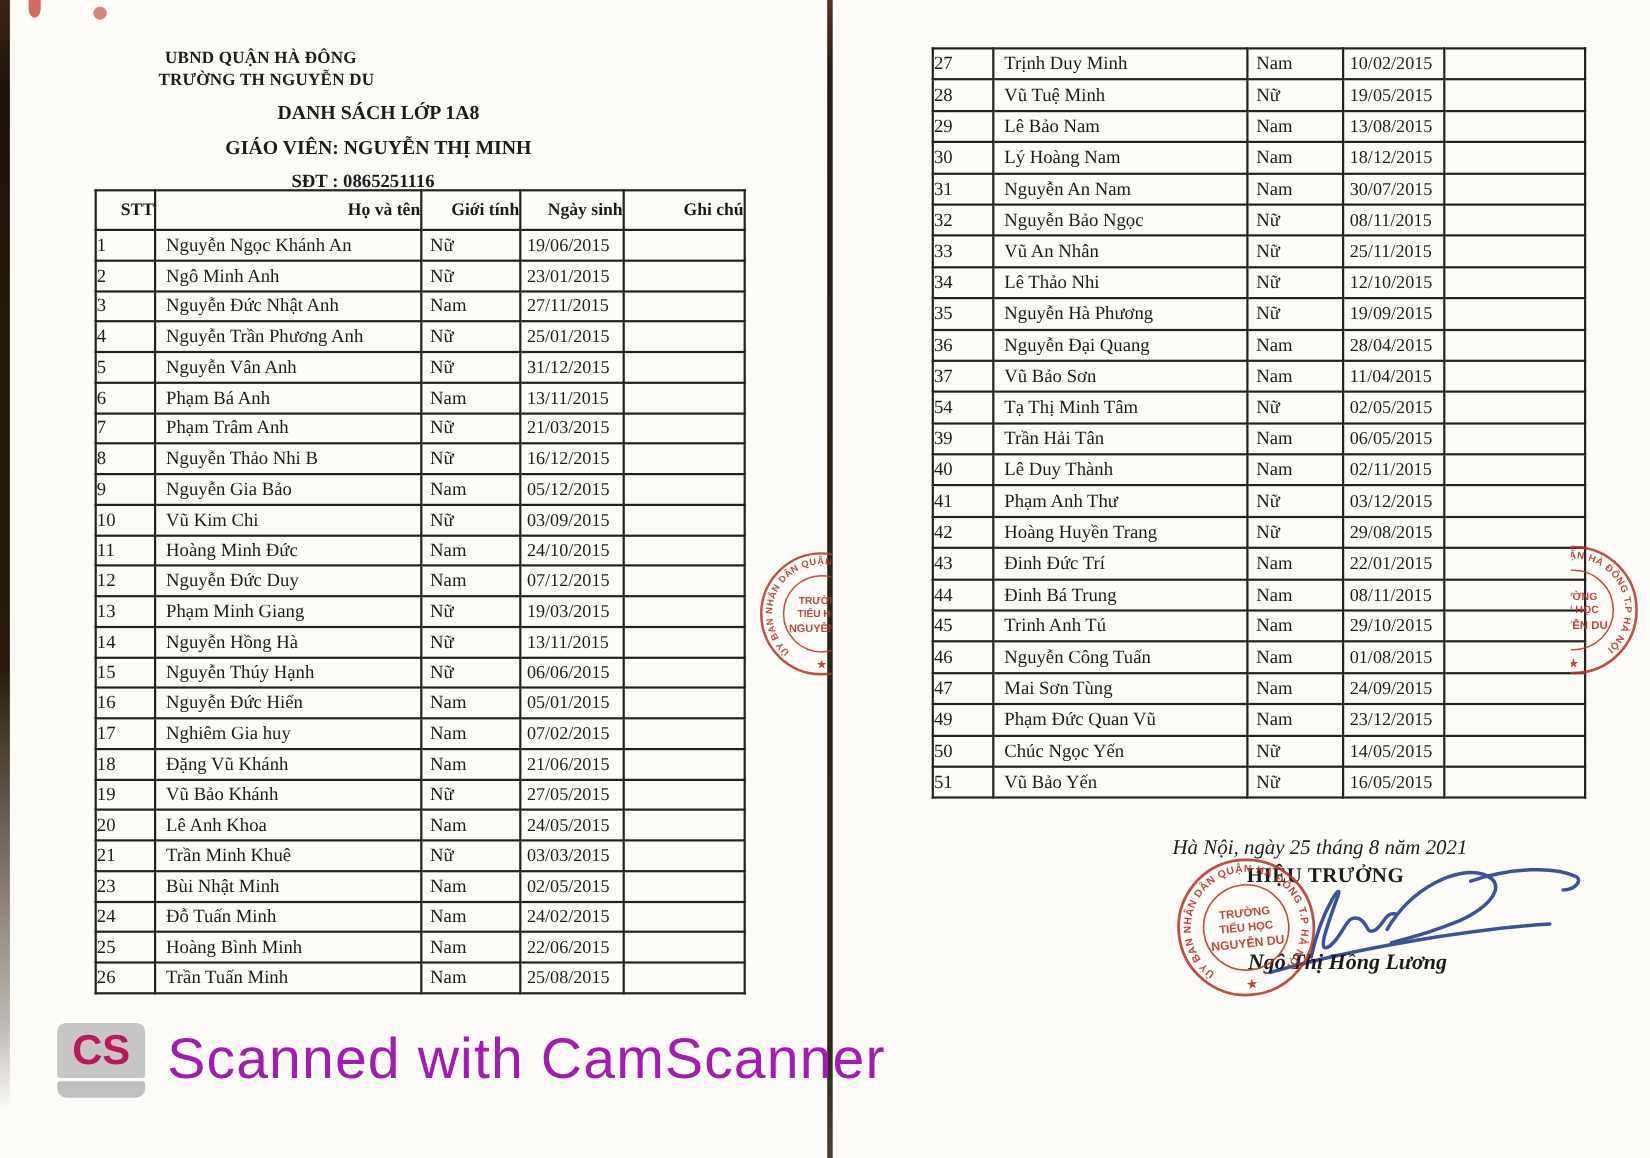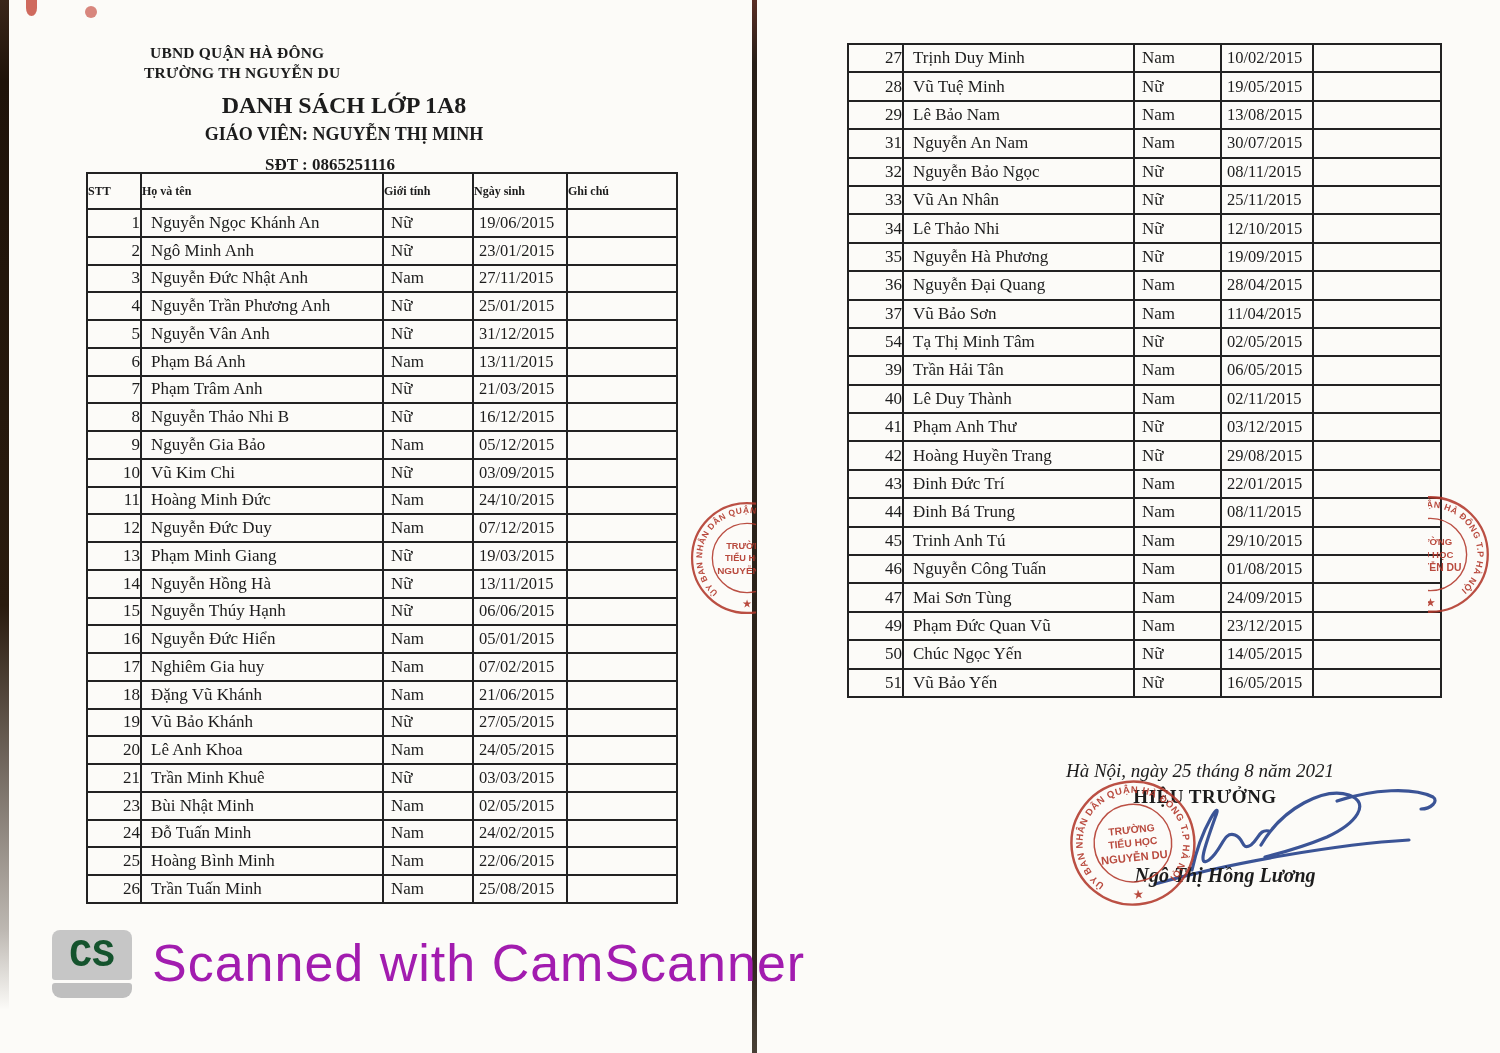--- a/index.html
+++ b/index.html
@@ -13,51 +13,51 @@
   .scan-edge-left{left:0;top:0;width:9px;height:1010px;
     background:linear-gradient(180deg,#3a2619 0%,#1f1309 8%,#2a1b0e 60%,rgba(42,27,14,.3) 92%,rgba(42,27,14,0) 100%);}
   .page-gutter{left:752px;top:0;width:5px;height:1053px;opacity:.95;
     background:linear-gradient(180deg,#51231a 0%,#1c130c 6%,#241a11 90%,#3f362c 100%);}
   .speck1{left:26px;top:0;width:11px;height:16px;background:#c0392b;border-radius:0 0 50% 50%;opacity:.75;}
   .speck2{left:85px;top:6px;width:12px;height:12px;background:#c0392b;border-radius:50%;opacity:.6;}
   
   .org{font-weight:bold;font-size:15.5px;letter-spacing:.2px;}
   .org1{left:150px;top:44px;}
   .org2{left:144px;top:64px;}
-  .doc-title{left:194px;top:92px;width:300px;text-align:center;font-weight:bold;font-size:24px;}
+  .doc-title{left:194px;top:92px;width:300px;text-align:center;font-weight:bold;font-size:18px;}
   .teacher{left:164px;top:124px;width:360px;text-align:center;font-weight:bold;font-size:18px;}
   .phone{left:180px;top:155px;width:300px;text-align:center;font-weight:bold;font-size:17px;}
   
   table{border-collapse:collapse;table-layout:fixed;position:absolute;}
   td,th{border:2px solid #222;overflow:hidden;white-space:nowrap;font-size:17px;padding:0;}
-  th{font-size:12px;text-align:left;font-weight:bold;}
+  th{font-size:16px;text-align:right;font-weight:bold;}
   #tblL{left:86px;top:172px;width:590px;}
   #tblR{left:847px;top:43px;width:593px;}
   #tblL tr{height:27.75px;} #tblL tr.hrow{height:36px;}
   #tblR tr{height:28.4px;}
-  td.c0{text-align:right;}
+  td.c0{text-align:left;}
   td.c1{padding-left:9px;}
   td.c2{padding-left:7px;}
   td.c3{padding-left:5px;font-size:16.5px;}
   
   .date-line{left:1040px;top:760px;width:320px;text-align:center;font-style:italic;font-size:19px;font-weight:500;}
   .signer-title{left:1060px;top:786px;width:290px;text-align:center;font-weight:bold;font-size:19px;letter-spacing:.5px;}
   .signer-name{left:1090px;top:864px;width:270px;text-align:center;font-weight:bold;font-style:italic;font-size:20px;}
   .sig-svg{left:1140px;top:778px;}
   
   .stamp-clip{overflow:hidden;}
   .stamp-left{left:688px;top:499px;width:68px;height:120px;}
   .stamp-right{left:1428px;top:493px;width:64px;height:125px;}
   .stamp-right svg{margin-left:-59px;}
   .stamp-main{left:1067px;top:777px;width:134px;height:134px;transform:rotate(-6deg);}
   
   .cs-wrap{left:52px;top:930px;display:flex;align-items:flex-start;gap:20px;}
   .cs-logo{width:80px;}
   .cs-logo .sq{height:50px;background:#c6c6c6;border-radius:8px 8px 3px 3px;
-    color:#14532d;font-family:Liberation Mono, monospace;font-weight:bold;font-size:38px;
+    color:#be185d;font-family:Liberation Sans, sans-serif;font-weight:bold;font-size:38px;
     display:flex;align-items:center;justify-content:center;}
   .cs-logo .bar{height:15px;background:#bfbfbf;border-radius:3px 3px 9px 9px;margin-top:3px;}
   .cs-text{font-family:"Liberation Sans",sans-serif;font-size:52px;color:#a21caf;
     line-height:66px;letter-spacing:1px;white-space:nowrap;}
 </style>
 </head>
 <body>
 
 <div class="abs scan-edge-left"></div>
 <div class="abs page-gutter"></div>
@@ -287,20 +287,27 @@
         <td class="c1">Vũ Tuệ Minh</td>
         <td class="c2">Nữ</td>
         <td class="c3">19/05/2015</td>
         <td class="c4"></td>
       </tr>
       <tr>
         <td class="c0">29</td>
         <td class="c1">Lê Bảo Nam</td>
         <td class="c2">Nam</td>
         <td class="c3">13/08/2015</td>
+        <td class="c4"></td>
+      </tr>
+      <tr>
+        <td class="c0">30</td>
+        <td class="c1">Lý Hoàng Nam</td>
+        <td class="c2">Nam</td>
+        <td class="c3">18/12/2015</td>
         <td class="c4"></td>
       </tr>
       <tr>
         <td class="c0">31</td>
         <td class="c1">Nguyễn An Nam</td>
         <td class="c2">Nam</td>
         <td class="c3">30/07/2015</td>
         <td class="c4"></td>
       </tr>
       <tr>

